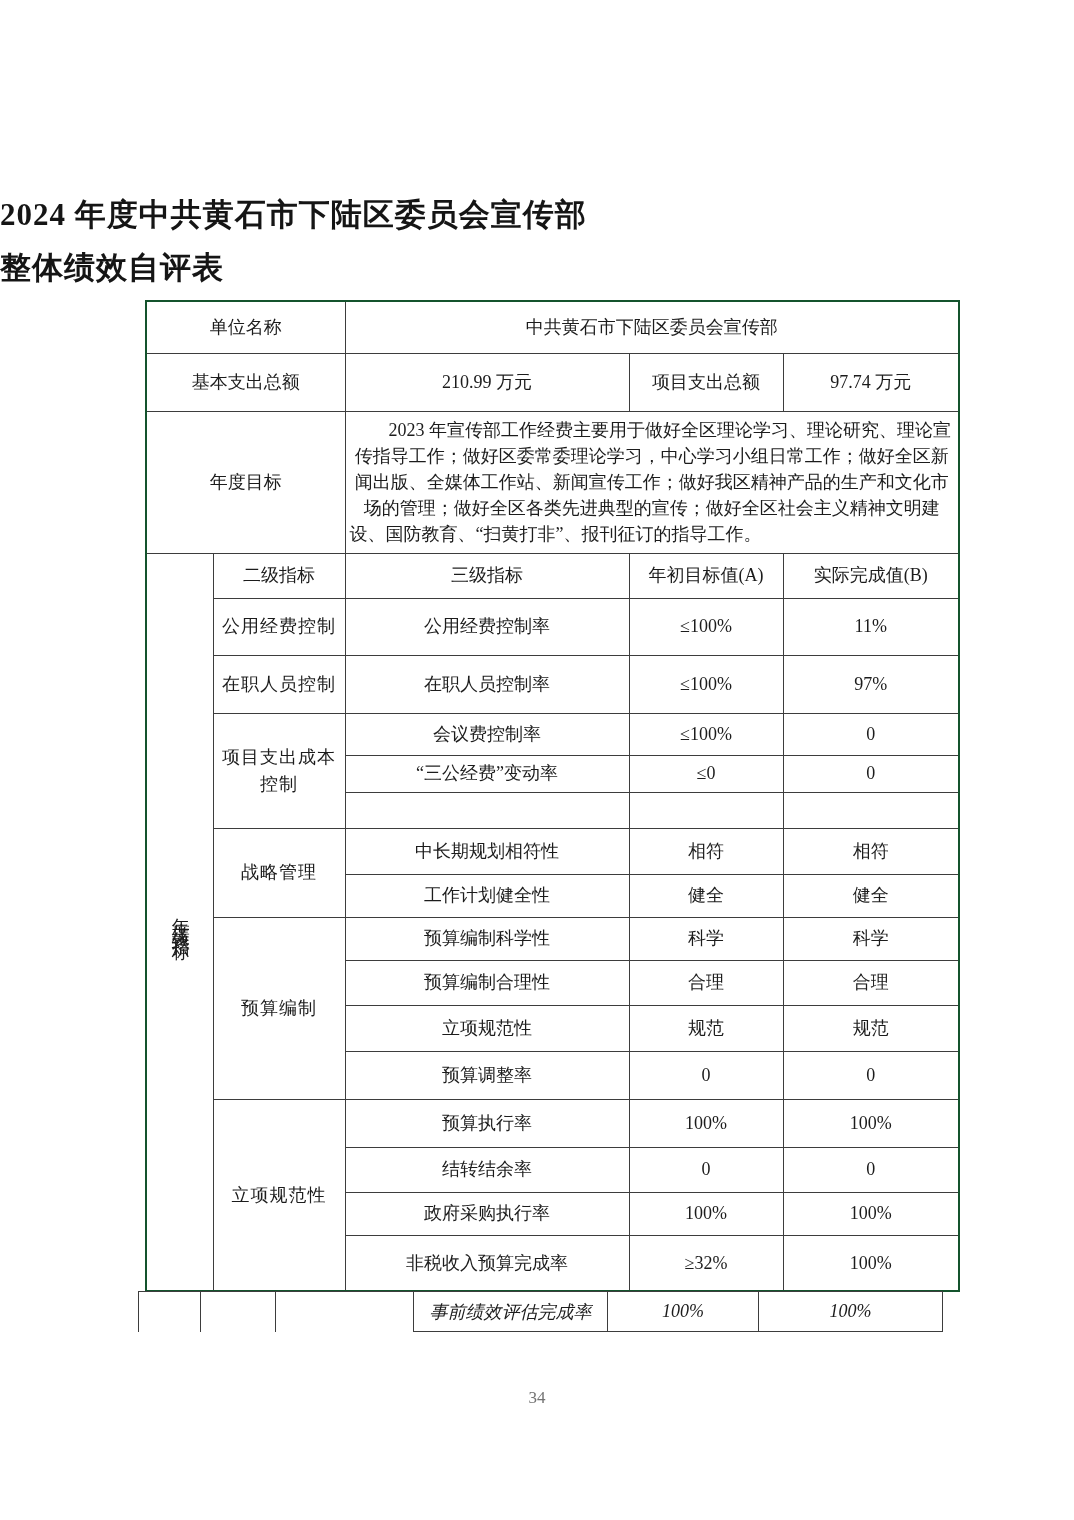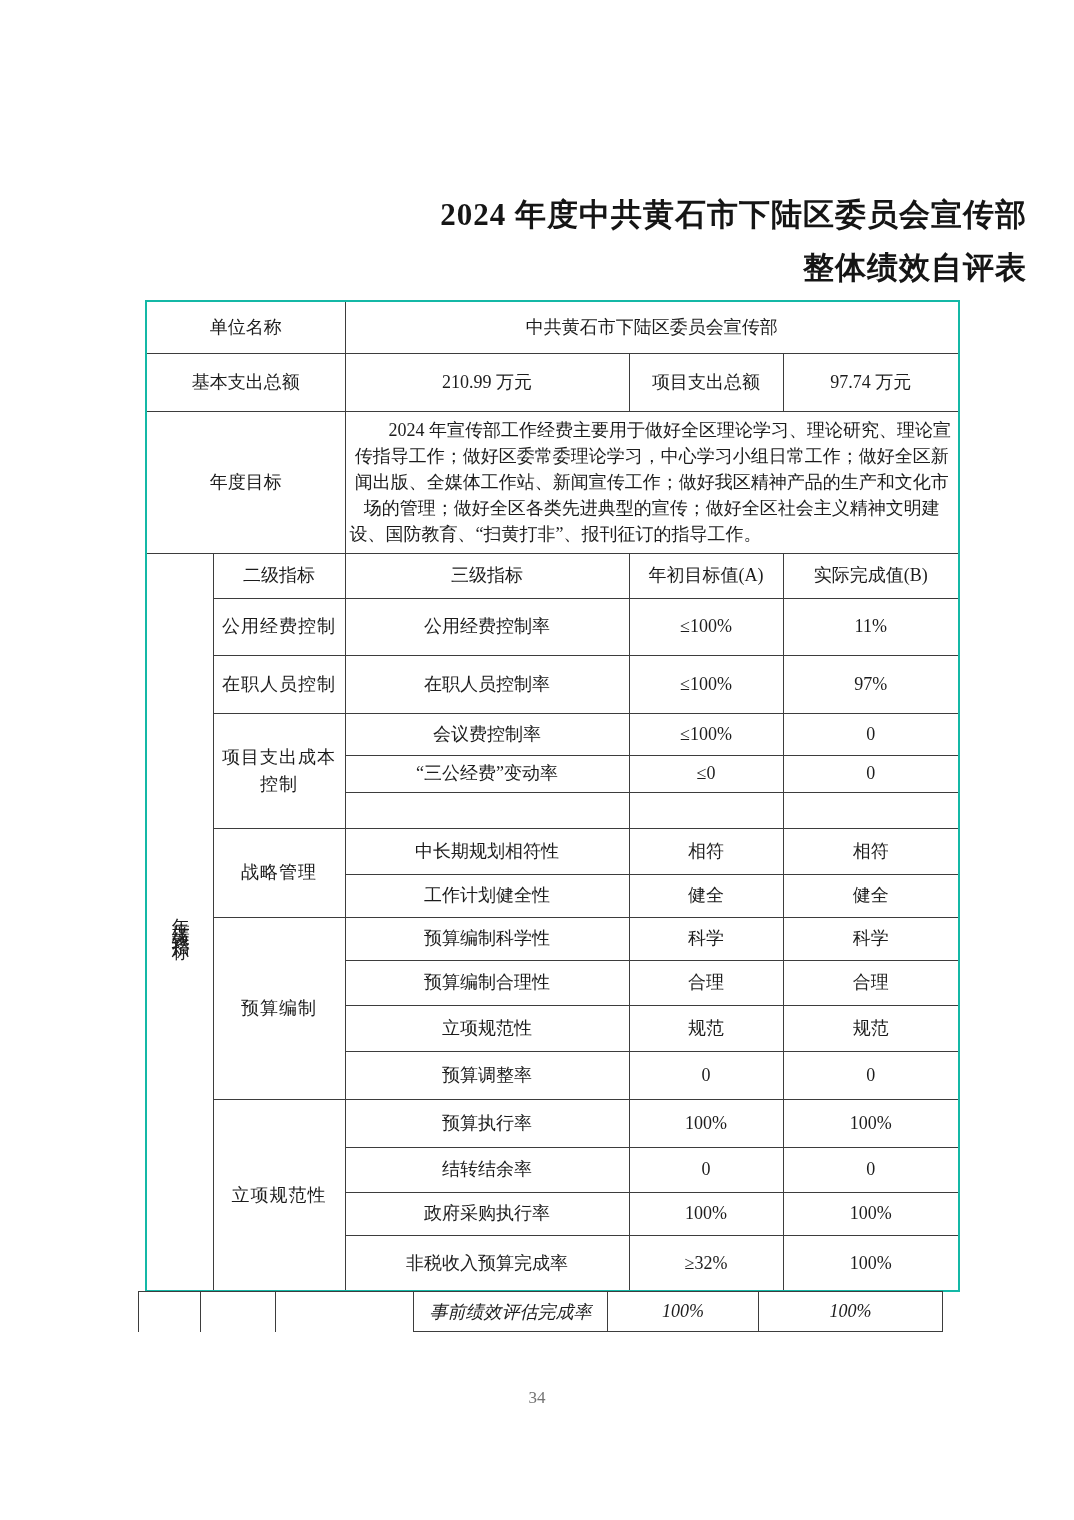--- a/index.html
+++ b/index.html
@@ -2,30 +2,30 @@
 <html><head>
 <meta charset="utf-8">
 <style>
   html,body{margin:0;padding:0;}
   body{
     width:1074px;height:1520px;position:relative;background:#ffffff;
     font-family:"Liberation Serif","DejaVu Serif",serif;
     color:#1c1c1c;
   }
   .doc-title{
-    position:absolute;left:0;width:1027px;text-align:right;
+    position:absolute;left:0;width:1027px;text-align:left;
     font-weight:bold;font-size:31px;letter-spacing:1px;color:#151515;
   }
   .doc-title.line1{top:194px;}
   .doc-title.line2{top:247px;}
 
   table.main{
     position:absolute;left:145px;top:300px;
     border-collapse:collapse;table-layout:fixed;width:813px;
-    border:2px solid #14b8a6;
+    border:2px solid #14532d;
     padding-left:24px;
   }
   table.main td{
     border:1.5px solid #3d3d3d;
     text-align:center;vertical-align:middle;
     font-size:18px;line-height:1.45;
     padding:2px 4px;overflow:hidden;
   }
   td.goal-text{
     text-align:justify;text-align-last:left;
@@ -72,21 +72,21 @@
       <td colspan="3">中共黄石市下陆区委员会宣传部</td>
     </tr>
     <tr style="height:58px">
       <td colspan="2">基本支出总额</td>
       <td>210.99 万元</td>
       <td>项目支出总额</td>
       <td>97.74 万元</td>
     </tr>
     <tr style="height:142px">
       <td colspan="2">年度目标</td>
-      <td colspan="3" class="goal-text">2024 年宣传部工作经费主要用于做好全区理论学习、理论研究、理论宣传指导工作；做好区委常委理论学习，中心学习小组日常工作；做好全区新闻出版、全媒体工作站、新闻宣传工作；做好我区精神产品的生产和文化市场的管理；做好全区各类先进典型的宣传；做好全区社会主义精神文明建设、国防教育、“扫黄打非”、报刊征订的指导工作。</td>
+      <td colspan="3" class="goal-text">2023 年宣传部工作经费主要用于做好全区理论学习、理论研究、理论宣传指导工作；做好区委常委理论学习，中心学习小组日常工作；做好全区新闻出版、全媒体工作站、新闻宣传工作；做好我区精神产品的生产和文化市场的管理；做好全区各类先进典型的宣传；做好全区社会主义精神文明建设、国防教育、“扫黄打非”、报刊征订的指导工作。</td>
     </tr>
 
     <tr style="height:45px">
       <td rowspan="16">
         <span class="vertical-text">年度绩效指标</span>
       </td>
       <td>二级指标</td>
       <td>三级指标</td>
       <td>年初目标值(A)</td>
       <td>实际完成值(B)</td>

